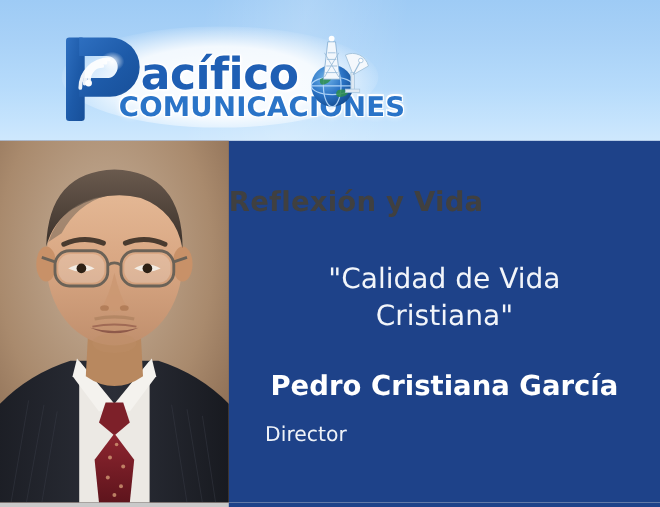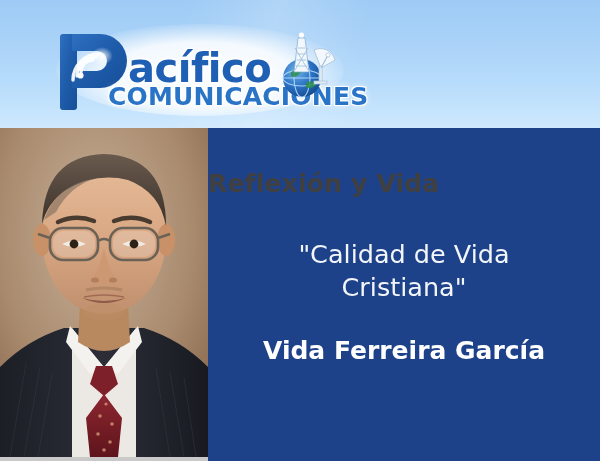--- a/index.html
+++ b/index.html
@@ -401,21 +401,22 @@
   </div>
 
   <div class="panel">
     <div class="title">Reflexión y Vida</div>
 
     <div class="quote">
       <span>"Calidad de Vida</span><br>
       <span>Cristiana"</span>
     </div>
 
-    <div class="person-name">Vida Ferreira García</div>
+    <div class="person-name">Pedro Cristiana García</div>
 
     <div class="role-block">
+      <span class="role-line">Director</span>
     </div>
   </div>
 
   <div class="bottom-edge"></div>
   <div class="bottom-edge-blue"></div>
 </div>
 
 </body></html>

